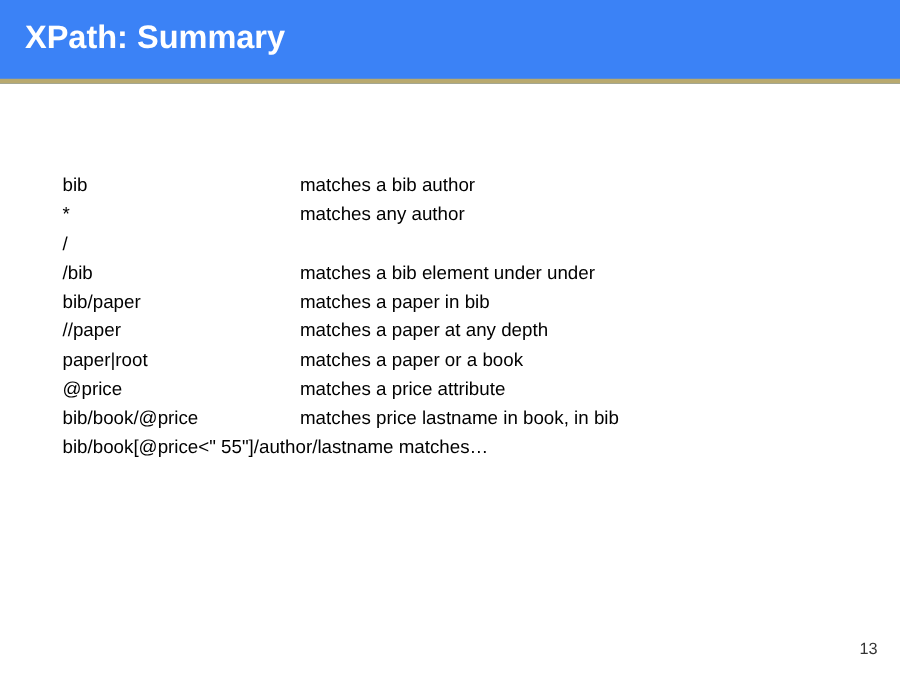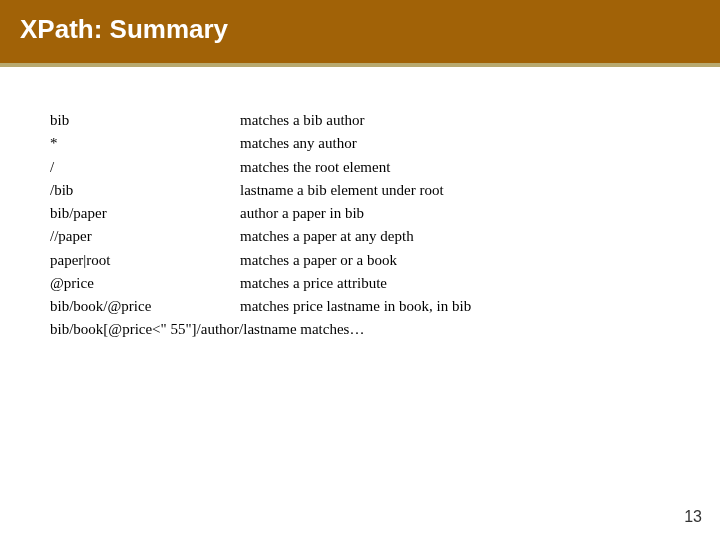--- a/index.html
+++ b/index.html
@@ -6,81 +6,79 @@
     margin: 0;
     padding: 0;
     width: 720px;
     height: 540px;
     background: #ffffff;
     font-family: Verdana, Geneva, sans-serif;
     overflow: hidden;
     position: relative;
   }
   .title-bar {
-    background: #a16207;
+    background: #3b82f6;
     color: #ffffff;
     padding: 14px 20px 18px 20px;
     border-bottom: 4px solid #b8a96f;
     font-size: 26px;
     font-weight: bold;
     letter-spacing: 0px;
   }
   .content {
-    padding: 42px 50px 0 50px;
+    padding: 70px 50px 0 50px;
     color: #000000;
     font-size: 15px;
     line-height: 1.55;
-    font-family: Liberation Serif, serif;
   }
   .row {
     display: flex;
   }
   .col-l {
     width: 190px;
     flex: 0 0 190px;
   }
   .col-r {
     flex: 1;
   }
   .long-row {
     flex: 1;
   }
   .page-num {
     position: absolute;
     right: 18px;
     bottom: 14px;
-    font-size: 16px;
+    font-size: 13px;
     color: #333;
   }
 </style>
 </head>
 <body>
 
 <div class="title-bar">XPath: Summary</div>
 
 <div class="content">
   <div class="row">
     <div class="col-l">bib</div>
     <div class="col-r">matches a bib author</div>
   </div>
   <div class="row">
     <div class="col-l">*</div>
     <div class="col-r">matches any author</div>
   </div>
   <div class="row">
     <div class="col-l">/</div>
-    <div class="col-r">matches the root element</div>
   </div>
   <div class="row">
     <div class="col-l">/bib</div>
-    <div class="col-r">lastname a bib element under root</div>
+    <div class="col-r">matches a bib element under under</div>
   </div>
   <div class="row">
     <div class="col-l">bib/paper</div>
-    <div class="col-r">author a paper in bib</div>
+    <div class="col-r">matches a paper in bib</div>
   </div>
   <div class="row">
     <div class="col-l">//paper</div>
     <div class="col-r">matches a paper at any depth</div>
   </div>
   <div class="row">
     <div class="col-l">paper|root</div>
     <div class="col-r">matches a paper or a book</div>
   </div>
   <div class="row">

